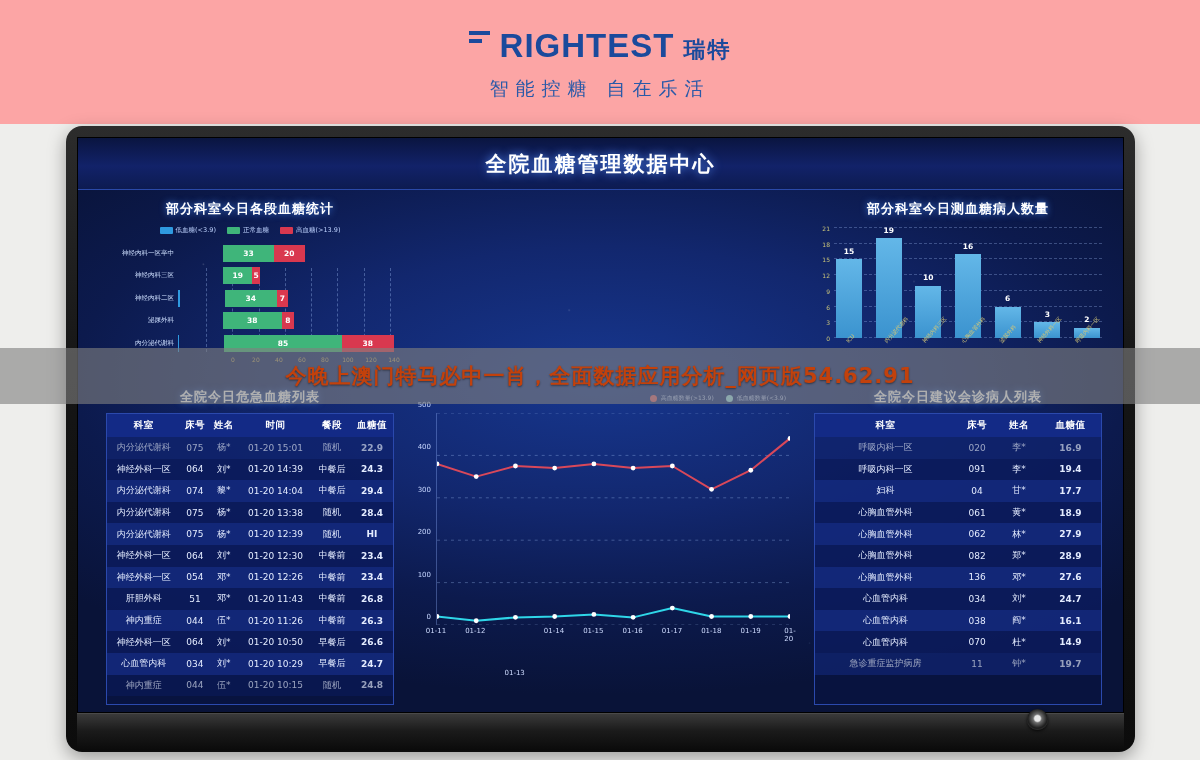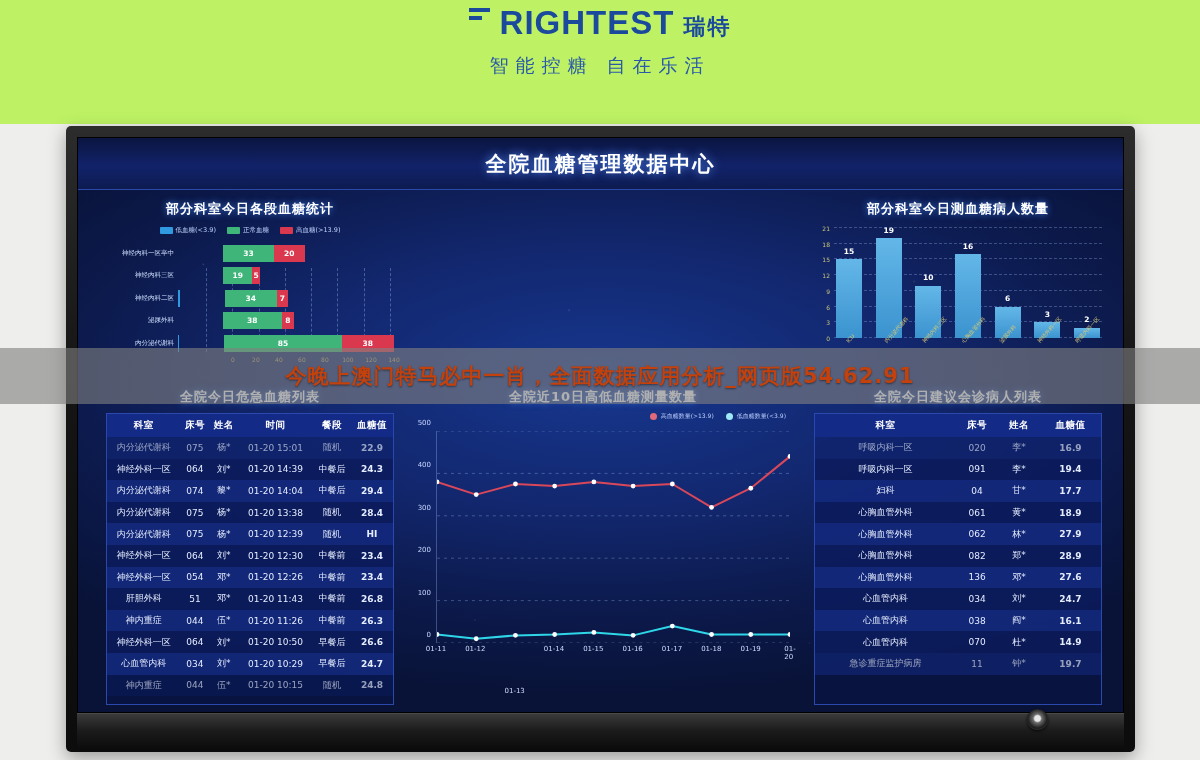--- a/index.html
+++ b/index.html
@@ -6,37 +6,37 @@
   * { box-sizing: border-box; margin: 0; padding: 0; }
   body {
     width: 1200px; height: 760px;
     background: #eeeeec;
     font-family: "Liberation Sans", "DejaVu Sans", sans-serif;
     overflow: hidden; position: relative;
   }
 
   
   .brand { width: 1200px; height: 124px; display: flex; flex-direction: column;
-           align-items: center; background: #bef264; }
+           align-items: center; justify-content: center; background: #fca5a5; }
   .brand-row { display: flex; align-items: baseline; gap: 9px; }
   .brand-mark { position: relative; width: 22px; height: 34px; }
   .brand-mark .bar { position: absolute; background: #1b4a9c; }
   .brand-mark .b1 { left: 0; top: 8px; width: 21px; height: 4px; }
   .brand-mark .b2 { left: 0; top: 16px; width: 13px; height: 4px; }
   .brand-en { font-family: "Liberation Sans", sans-serif; font-weight: bold;
               font-size: 33px; letter-spacing: 1px; color: #1b4a9c; }
   .brand-cn { font-family: "DejaVu Sans", sans-serif; font-weight: bold;
               font-size: 22px; color: #1b4a9c; letter-spacing: 2px; }
   .brand-sub { margin-top: 11px; font-family: "DejaVu Sans", sans-serif;
                font-size: 19px; color: #2a5aa8; letter-spacing: 7px; }
 
   
   .tv { position: absolute; left: 66px; top: 126px; width: 1069px; height: 626px;
         background: linear-gradient(180deg,#2c2c2c 0%,#151515 40%,#0c0c0c 100%);
-        border-radius: 5px; padding: 11px 11px 0 11px;
+        border-radius: 16px; padding: 11px 11px 0 11px;
         box-shadow: 0 6px 18px rgba(0,0,0,.35); }
   .screen { position: relative; width: 1047px; height: 576px; overflow: hidden;
             background: #0b1a4a; border: 1px solid #000; }
   .tv-foot { position: relative; height: 38px; width: 1047px;
              background: linear-gradient(180deg,#3a3a3a 0%,#1b1b1b 45%,#0a0a0a 100%);
              border-top: 1px solid #4a4a4a; }
   .tv-led { position: absolute; right: 76px; top: -5px; width: 21px; height: 21px;
             border-radius: 50%;
             background: radial-gradient(circle at 50% 45%, #e8e8e8 0 18%, #6d6d6d 28%, #1c1c1c 62%, #3d3d3d 82%, #111 100%);
             box-shadow: 0 1px 3px rgba(0,0,0,.8); }
@@ -443,21 +443,20 @@
                   <td>01-20 10:15</td>
                   <td>随机</td>
                   <td class="t-val">24.8</td>
                 </tr>
               </tbody>
           </table>
         </div>
       </div>
 
       <div class="panel-line">
-        <div class="panel-title">全院近10日高低血糖测量数量</div>
         <div class="line-legend" id="lineLegend">
             <div class="lli">
               <span class="dot" style="background:#e06a7a"></span>
               <span>高血糖数量(&gt;13.9)</span>
             </div>
             <div class="lli">
               <span class="dot" style="background:#9fe8f5"></span>
               <span>低血糖数量(&lt;3.9)</span>
             </div>
           </div>

